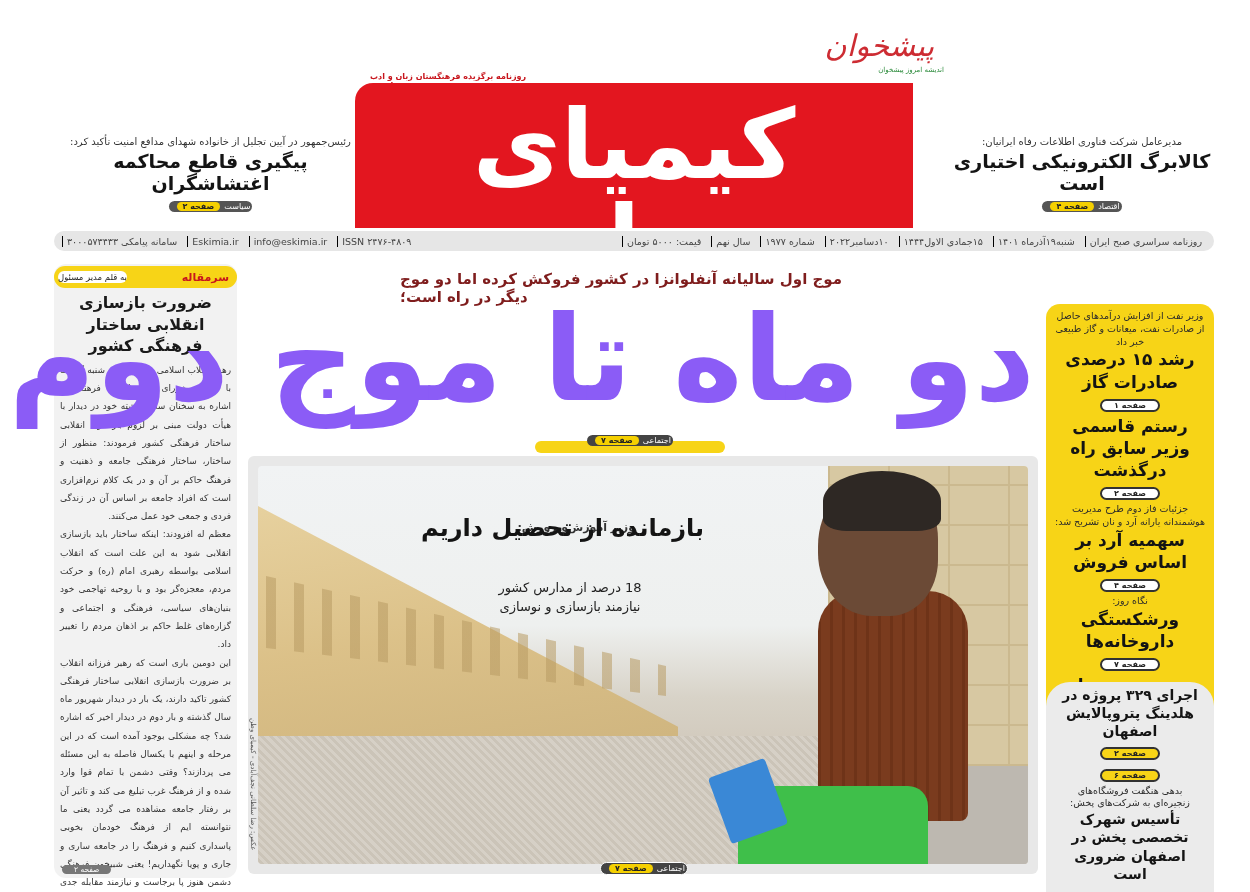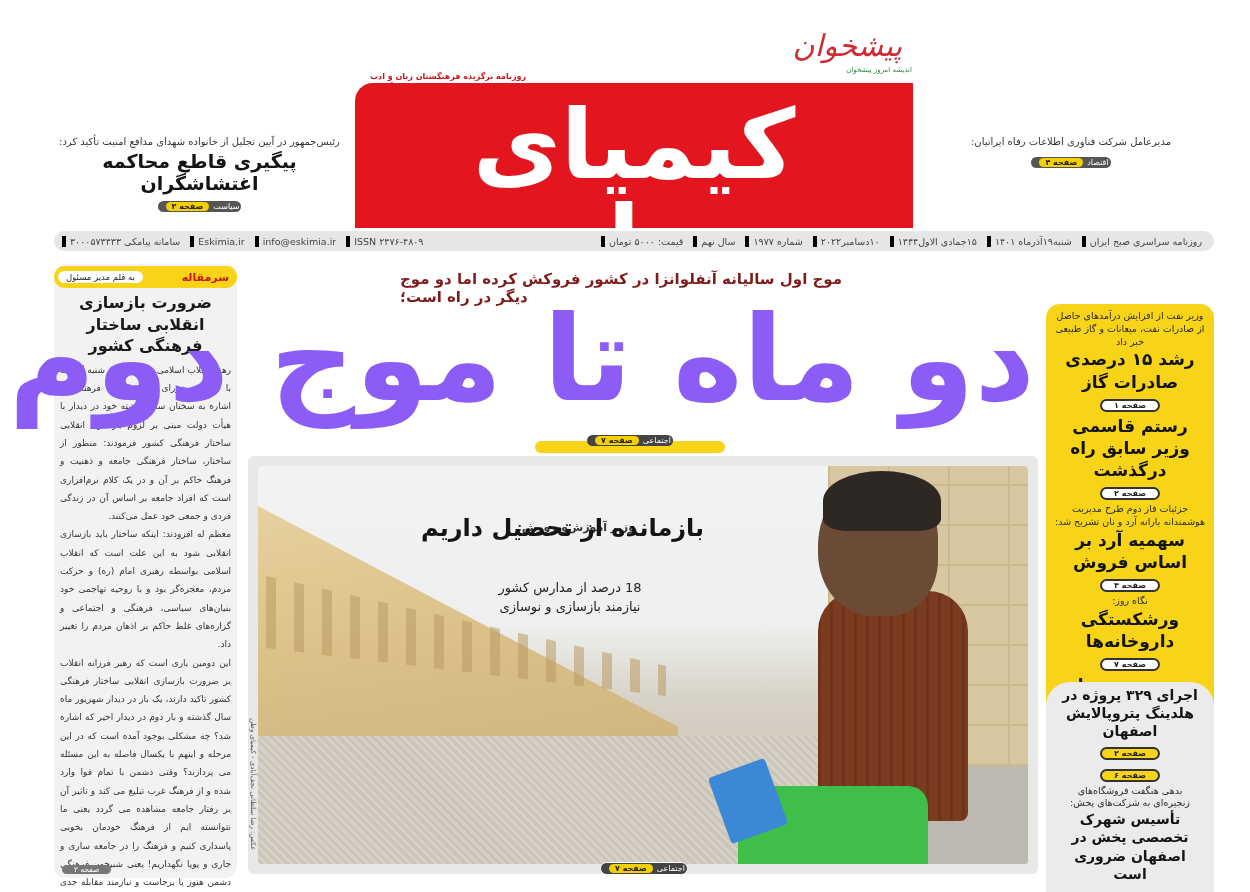--- a/index.html
+++ b/index.html
@@ -5,55 +5,55 @@
     * { box-sizing: border-box; margin: 0; padding: 0; }
     html, body { width: 1250px; height: 892px; background: #ffffff; overflow: hidden; }
     body { font-family: "DejaVu Sans", sans-serif; color: #1a1a1a; position: relative; direction: rtl; }
 
     .abs { position: absolute; }
 
     
     .masthead-tag { left: 370px; top: 72px; width: 170px; text-align: left; font-size: 8px; font-weight: bold; color: #c8161d; direction: rtl; }
     .masthead { left: 355px; top: 83px; width: 558px; height: 145px; background: #e3161f; border-radius: 18px 0 0 0; overflow: hidden; }
     .masthead .title { position: absolute; left: 0; right: 0; top: 14px; text-align: center; font-size: 96px; font-weight: bold; color: #ffffff; letter-spacing: -4px; line-height: 1; font-family: "DejaVu Sans", sans-serif; }
-    .pishkhan-logo { left: 782px; top: 28px; width: 130px; height: 60px; }
+    .pishkhan-logo { left: 814px; top: 28px; width: 130px; height: 60px; }
     .pishkhan-logo .script { position: absolute; right: 10px; top: 0; font-size: 30px; color: #c8161d; font-family: "DejaVu Serif", serif; font-style: italic; opacity: .9; }
     .pishkhan-logo .slogan { position: absolute; right: 0; top: 38px; font-size: 7px; color: #2a8a3a; }
     .pishkhan-url { left: 788px; top: 100px; font-size: 16px; color: #c9c9c9; font-family: "Liberation Sans", sans-serif; direction: ltr; opacity: .85; }
 
     
-    .teaser { text-align: center; }
+    .teaser { text-align: center; margin-left: 11px; }
     .teaser .kicker { font-size: 10px; color: #333; margin-bottom: 3px; }
     .teaser .headline { font-size: 19px; font-weight: bold; color: #141414; letter-spacing: -0.5px; }
     .chip { display: inline-flex; align-items: center; background: #555; border-radius: 10px; padding: 1px 2px 1px 8px; font-size: 8px; color: #fff; margin-top: 5px; gap: 4px; }
     .chip .pg { background: #f5d000; color: #222; border-radius: 8px; padding: 0 6px; font-weight: bold; }
     .teaser-right { left: 942px; top: 136px; width: 258px; }
     .teaser-left { left: 52px; top: 136px; width: 295px; }
 
     
     .infobar { left: 54px; top: 231px; width: 1160px; height: 20px; background: #e6e6e6; border-radius: 10px; display: flex; align-items: center; justify-content: space-between; padding: 0 8px; font-size: 9.5px; color: #444; }
     .infobar .group { display: flex; gap: 6px; align-items: center; }
-    .infobar .seg { padding: 0 4px; border-left: 4px solid #000000; white-space: nowrap; }
+    .infobar .seg { padding: 0 4px; border-left: 1px solid #000000; white-space: nowrap; }
     .infobar .ltr { direction: ltr; }
 
     
     .rcol-yellow { left: 1046px; top: 264px; width: 168px; height: 416px; background: #f7d417; border-radius: 14px; padding: 6px 6px; text-align: center; margin-top: 40px; }
     .rcol-gray { left: 1046px; top: 682px; width: 168px; height: 236px; background: #ebebeb; border-radius: 24px; padding: 4px 14px; text-align: center; }
     .rs-kicker { font-size: 9.5px; color: #2a2a2a; line-height: 1.35; }
     .rs-head { font-size: 17px; font-weight: bold; color: #141414; line-height: 1.3; letter-spacing: -0.5px; }
     .rcol-gray .rs-head { font-size: 14px; }
     .pgpill { display: inline-block; border: 2px solid #333; background: #f7d417; border-radius: 10px; font-size: 8px; font-weight: bold; padding: 0 12px; margin: 2px 0 3px; color: #222; }
     .rcol-yellow .pgpill { background: #fff; }
     .rcol-yellow .pgpill.first { margin-top: 2px; }
 
     
     .lcol { left: 54px; top: 264px; width: 183px; height: 614px; background: #f2f2f2; border-radius: 12px; padding: 0 6px; }
     .lcol .bar { margin: 2px -6px 0; height: 22px; background: #f7d417; border-radius: 11px; display: flex; align-items: center; justify-content: space-between; padding: 0 8px 0 4px; }
     .lcol .bar .label { font-size: 11px; font-weight: bold; color: #c8161d; text-align: center; }
-    .lcol .bar .byline { background: #fff; border-radius: 9px; padding: 1px 8px; font-size: 8.5px; color: #222; }
+    .lcol .bar .byline { background: #fff; border-radius: 9px; padding: 1px 0; font-size: 8.5px; color: #222; }
     .lcol .ed-title { font-size: 16px; font-weight: bold; text-align: center; line-height: 1.35; margin: 4px 0 4px; letter-spacing: -0.5px; }
     .lcol .ed-body { font-size: 9px; line-height: 18.3px; color: #333; text-align: justify; }
     .lcol .ed-body p { margin: 0; }
     .lcol .pg-gray { position: absolute; left: 8px; bottom: 4px; background: #777; color: #fff; border-radius: 8px; font-size: 7.5px; padding: 0 12px; }
 
     
     .main-kicker { left: 400px; top: 270px; width: 478px; font-size: 15px; font-weight: bold; color: #7f1d1d; text-align: left; }
     .main-headline { left: 245px; top: 300px; width: 790px; text-align: center; font-size: 118px; font-weight: bold; line-height: 1; color: #8b5cf6; letter-spacing: -6px; white-space: nowrap; }
     .main-tagbar { left: 535px; top: 441px; width: 190px; height: 12px; background: #f7d417; border-radius: 6px; }
     .main-tagbar .chip { position: absolute; left: 50%; top: -6px; transform: translateX(-50%); margin-top: 0; background: #444; }
@@ -95,20 +95,21 @@
 </div>
 <div class="abs pishkhan-url">Pishkhan.com</div>
 
 <div class="abs masthead-tag">روزنامه برگزیده فرهنگستان زبان و ادب فارسی</div>
 <div class="abs masthead">
   <div class="title">کیمیای وطن</div>
 </div>
 
 <div class="abs teaser teaser-right">
   <div class="kicker">مدیرعامل شرکت فناوری اطلاعات رفاه ایرانیان:</div>
+  <div class="headline">کالابرگ الکترونیکی اختیاری است</div>
   <div class="chip">
     <span>اقتصاد</span>
     <span class="pg">صفحه ۴</span>
   </div>
 </div>
 
 <div class="abs teaser teaser-left">
   <div class="kicker">رئیس‌جمهور در آیین تجلیل از خانواده شهدای مدافع امنیت تأکید کرد:</div>
   <div class="headline">پیگیری قاطع محاکمه اغتشاشگران</div>
   <div class="chip">

